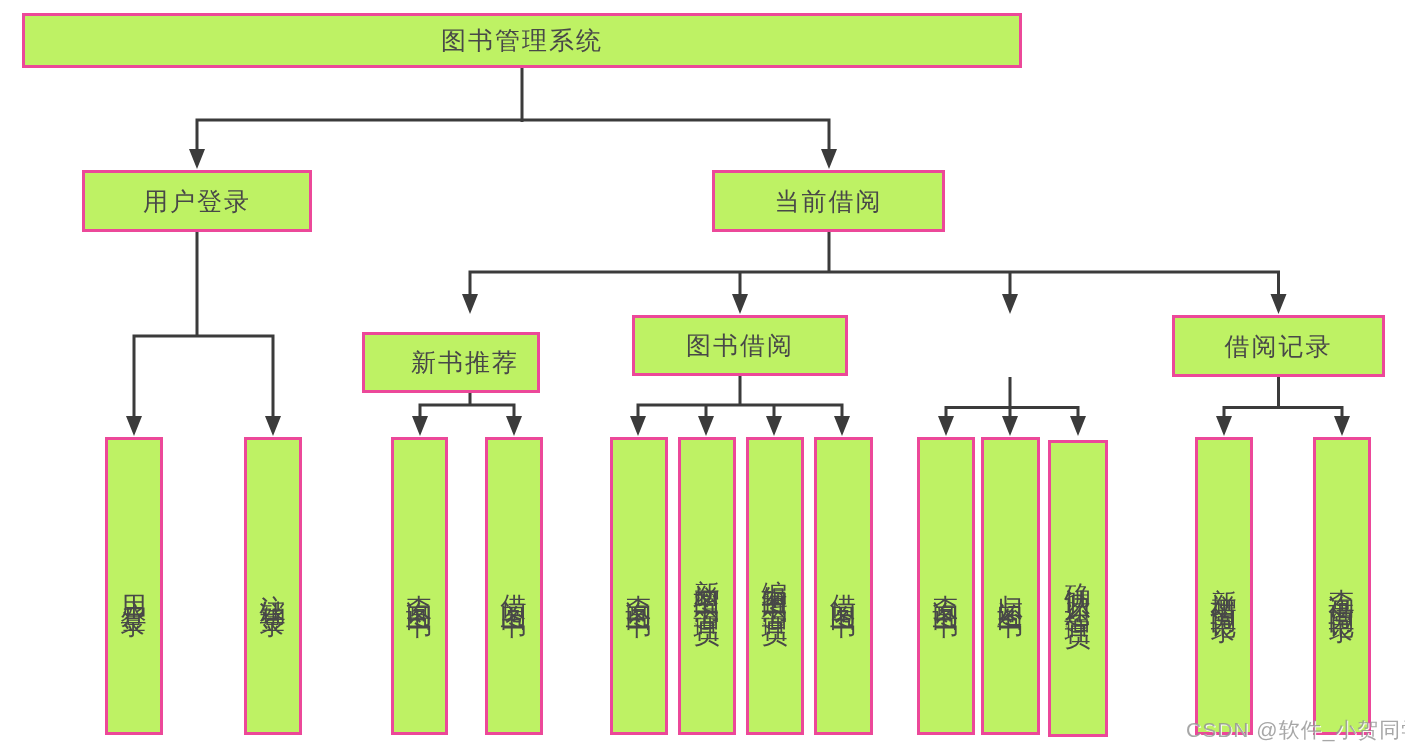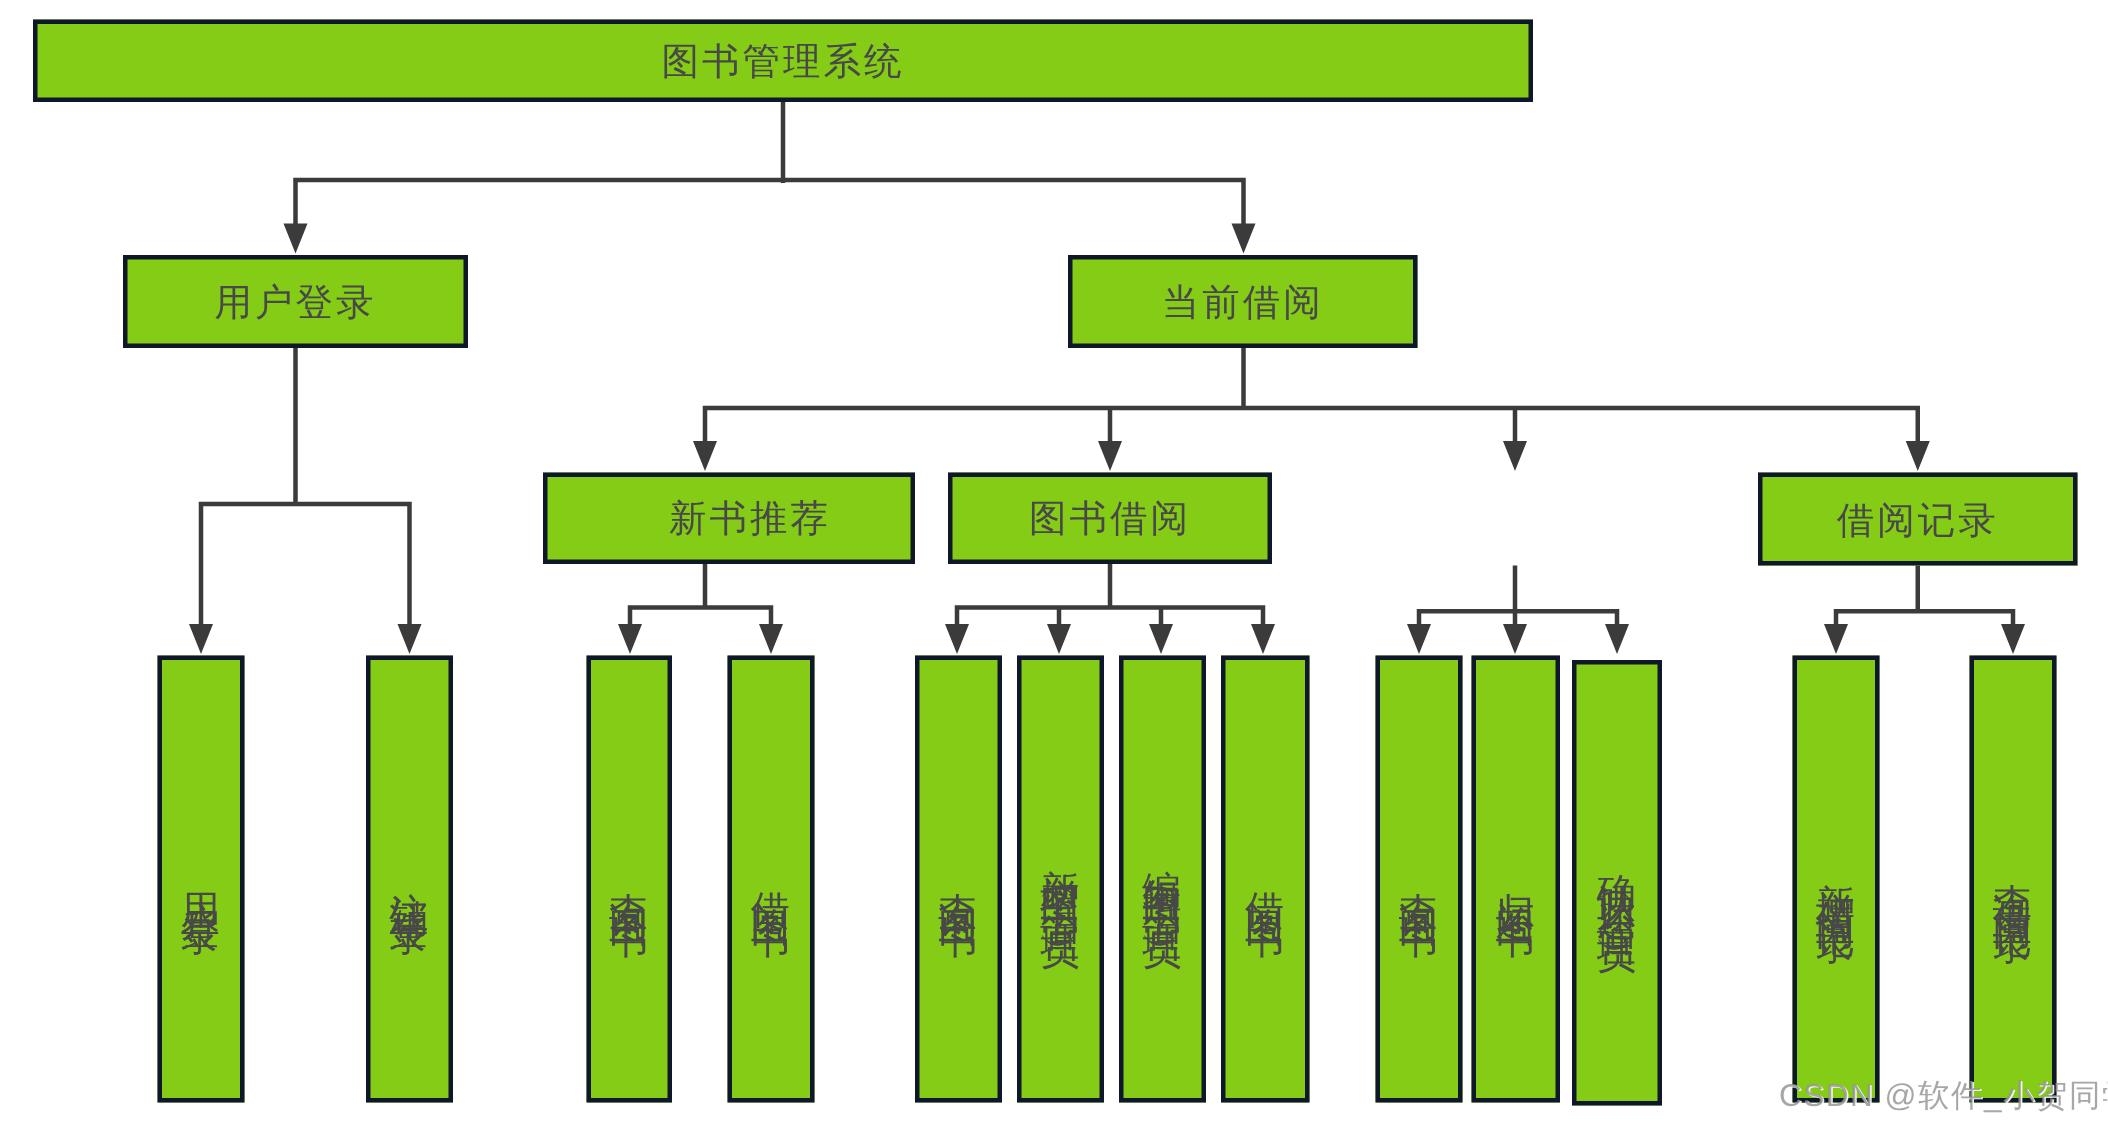--- a/index.html
+++ b/index.html
@@ -7,22 +7,22 @@
     position:relative;
     width:1405px;height:747px;
     background:#ffffff;
     font-family:"Liberation Sans","DejaVu Sans",sans-serif;
     overflow:hidden;
   }
   #connectors{position:absolute;left:0;top:0;width:1405px;height:747px;}
   .node{
     position:absolute;
     box-sizing:border-box;
-    background:#84cc16;
-    border:3px solid #0f172a;
+    background:#bef264;
+    border:3px solid #ec4899;
     display:flex;align-items:center;justify-content:center;
     color:#484848;
     font-size:25px;
     letter-spacing:2px;
     white-space:nowrap;
   }
   .leaf{
     font-size:26px;
     letter-spacing:0;
   }
@@ -83,21 +83,21 @@
              M1070 416 L1086 416 L1078 436 Z
              M1216 416 L1232 416 L1224 436 Z
              M1334 416 L1350 416 L1342 436 Z"></path>
   </svg>
 
   <div class="node" style="left:22px;top:13px;width:1000px;height:55px;">图书管理系统</div>
 
   <div class="node" style="left:82px;top:170px;width:230px;height:62px;">用户登录</div>
   <div class="node" style="left:712px;top:170px;width:233px;height:62px;">当前借阅</div>
 
-  <div class="node" style="left:362px;top:315px;width:248px;height:61px;padding-left:28px;">新书推荐</div>
+  <div class="node" style="left:362px;top:332px;width:178px;height:61px;padding-left:28px;">新书推荐</div>
   <div class="node" style="left:632px;top:315px;width:216px;height:61px;">图书借阅</div>
   <div class="node" style="left:1172px;top:315px;width:213px;height:62px;">借阅记录</div>
 
   <div class="node leaf" style="left:105px;top:437px;width:58px;height:298px;">
     <span class="vtext">用户登录</span>
   </div>
   <div class="node leaf" style="left:244px;top:437px;width:58px;height:298px;">
     <span class="vtext">注销登录</span>
   </div>
 

